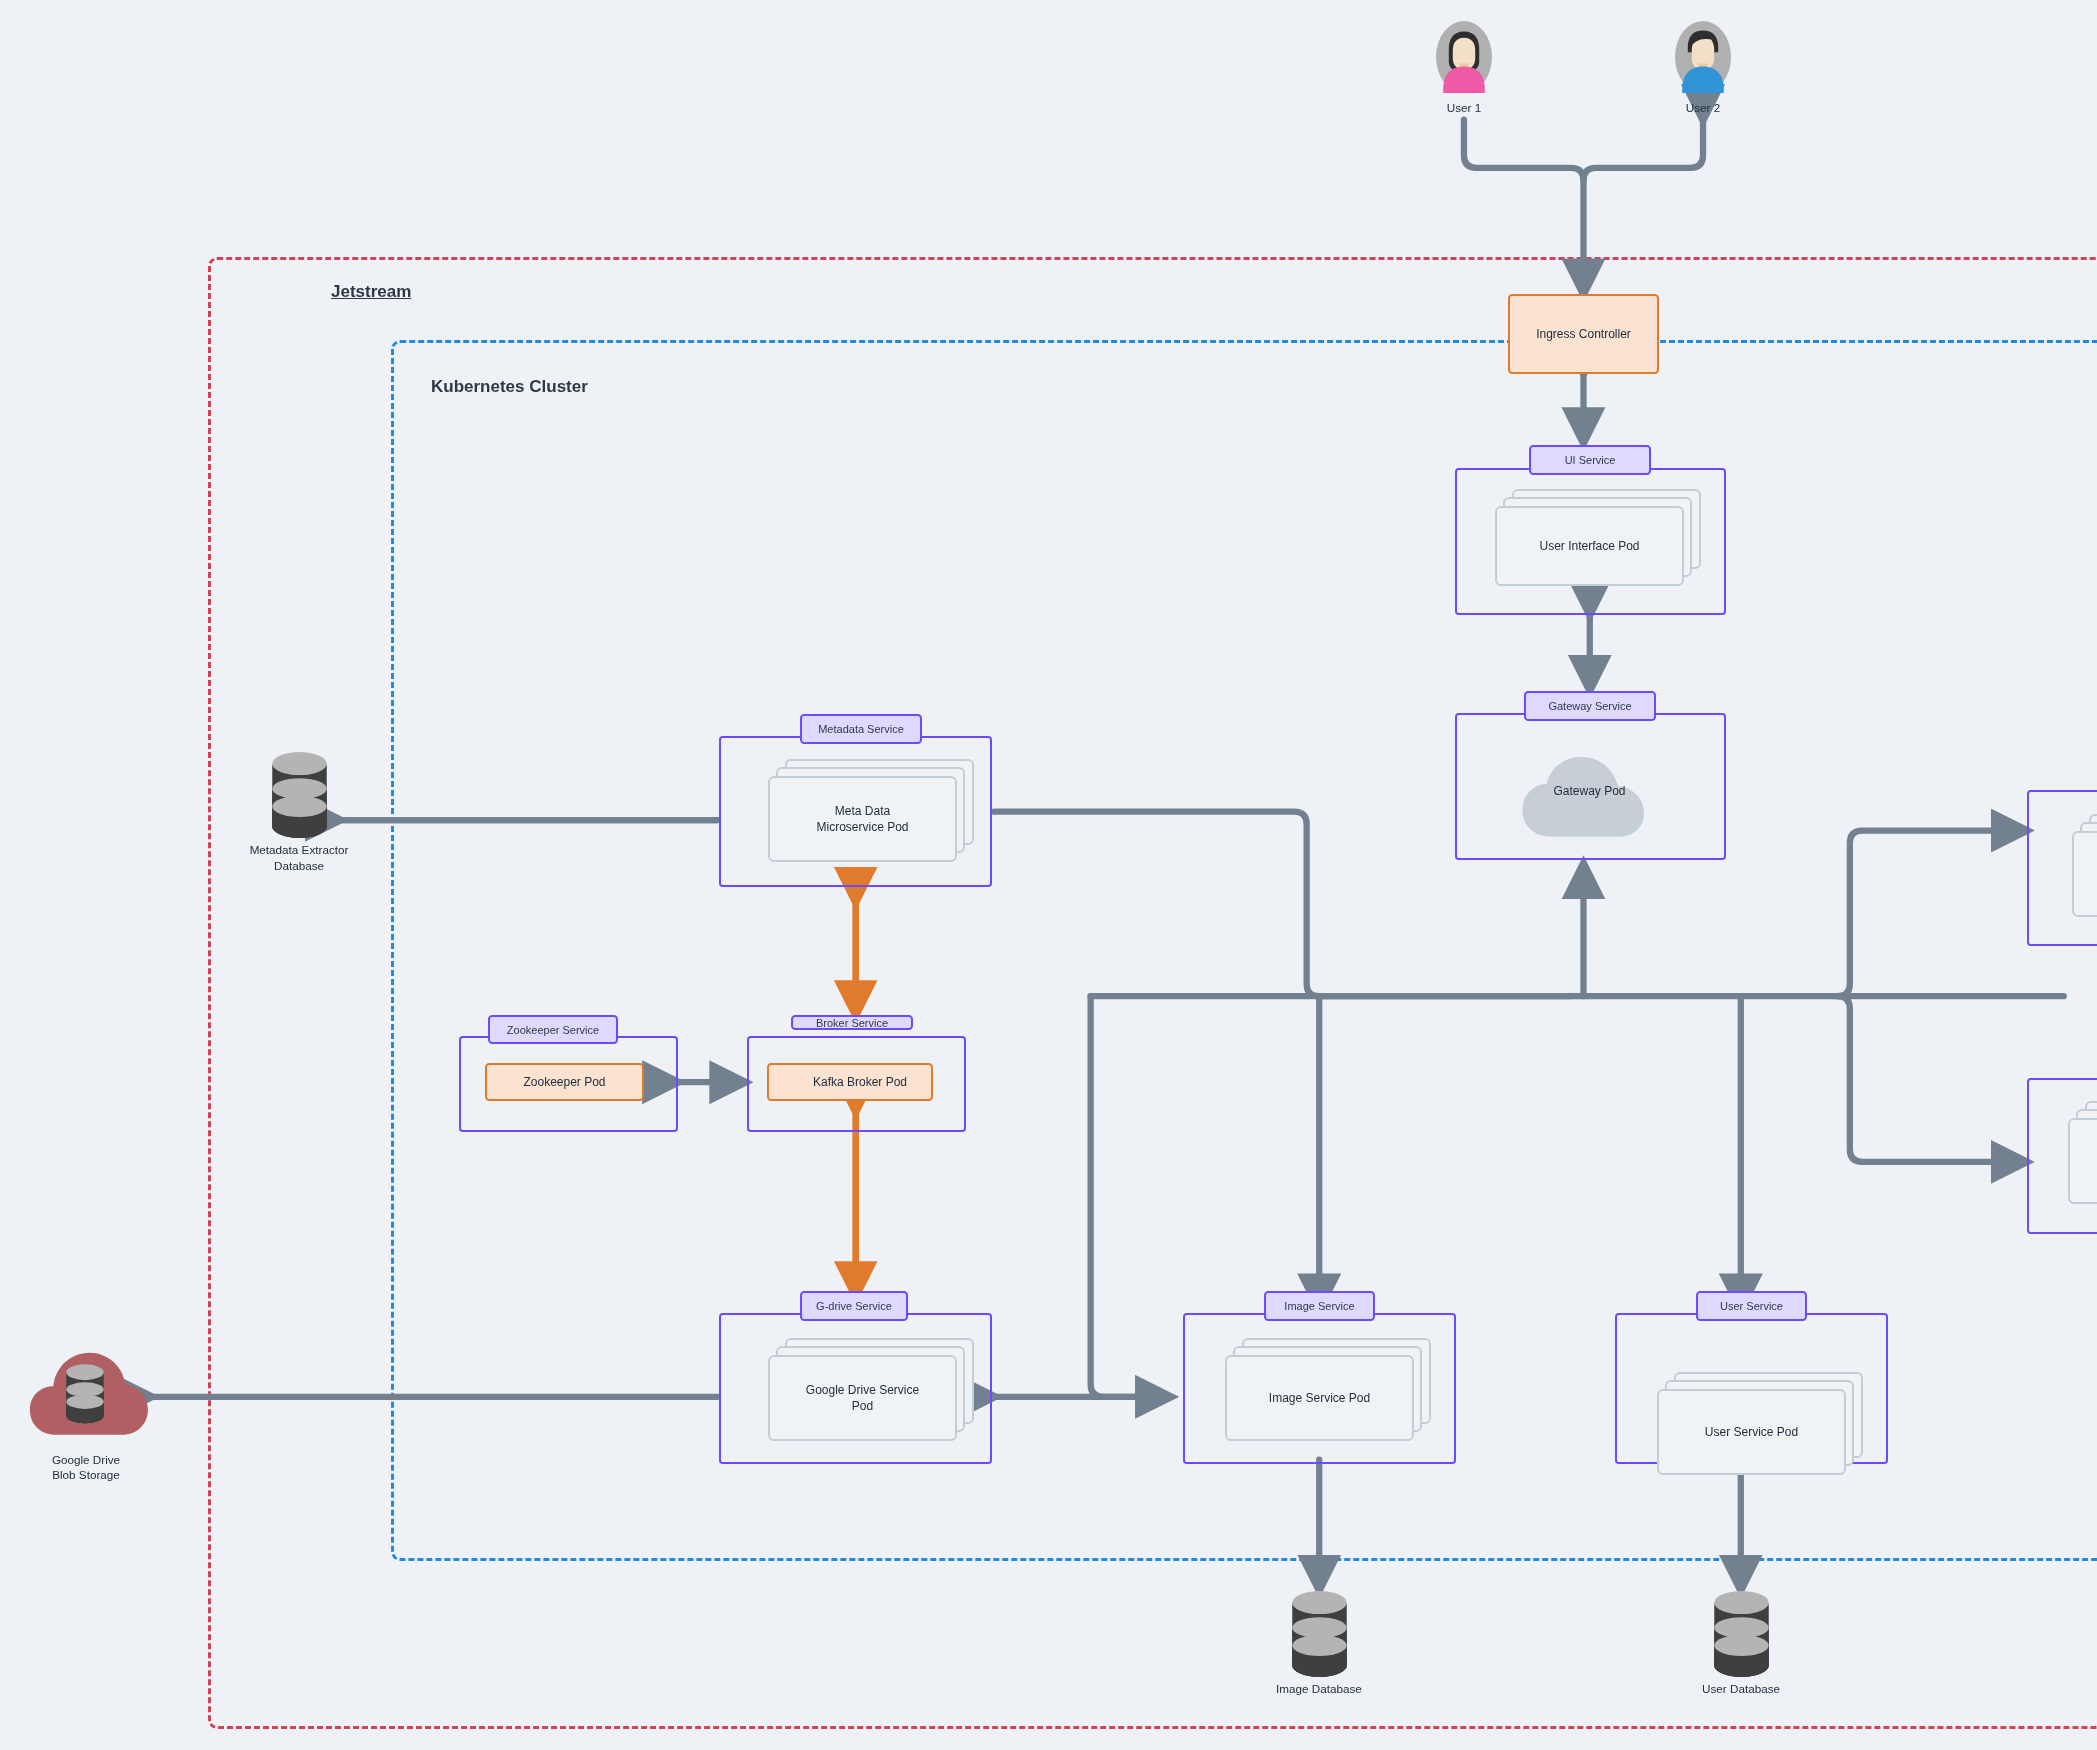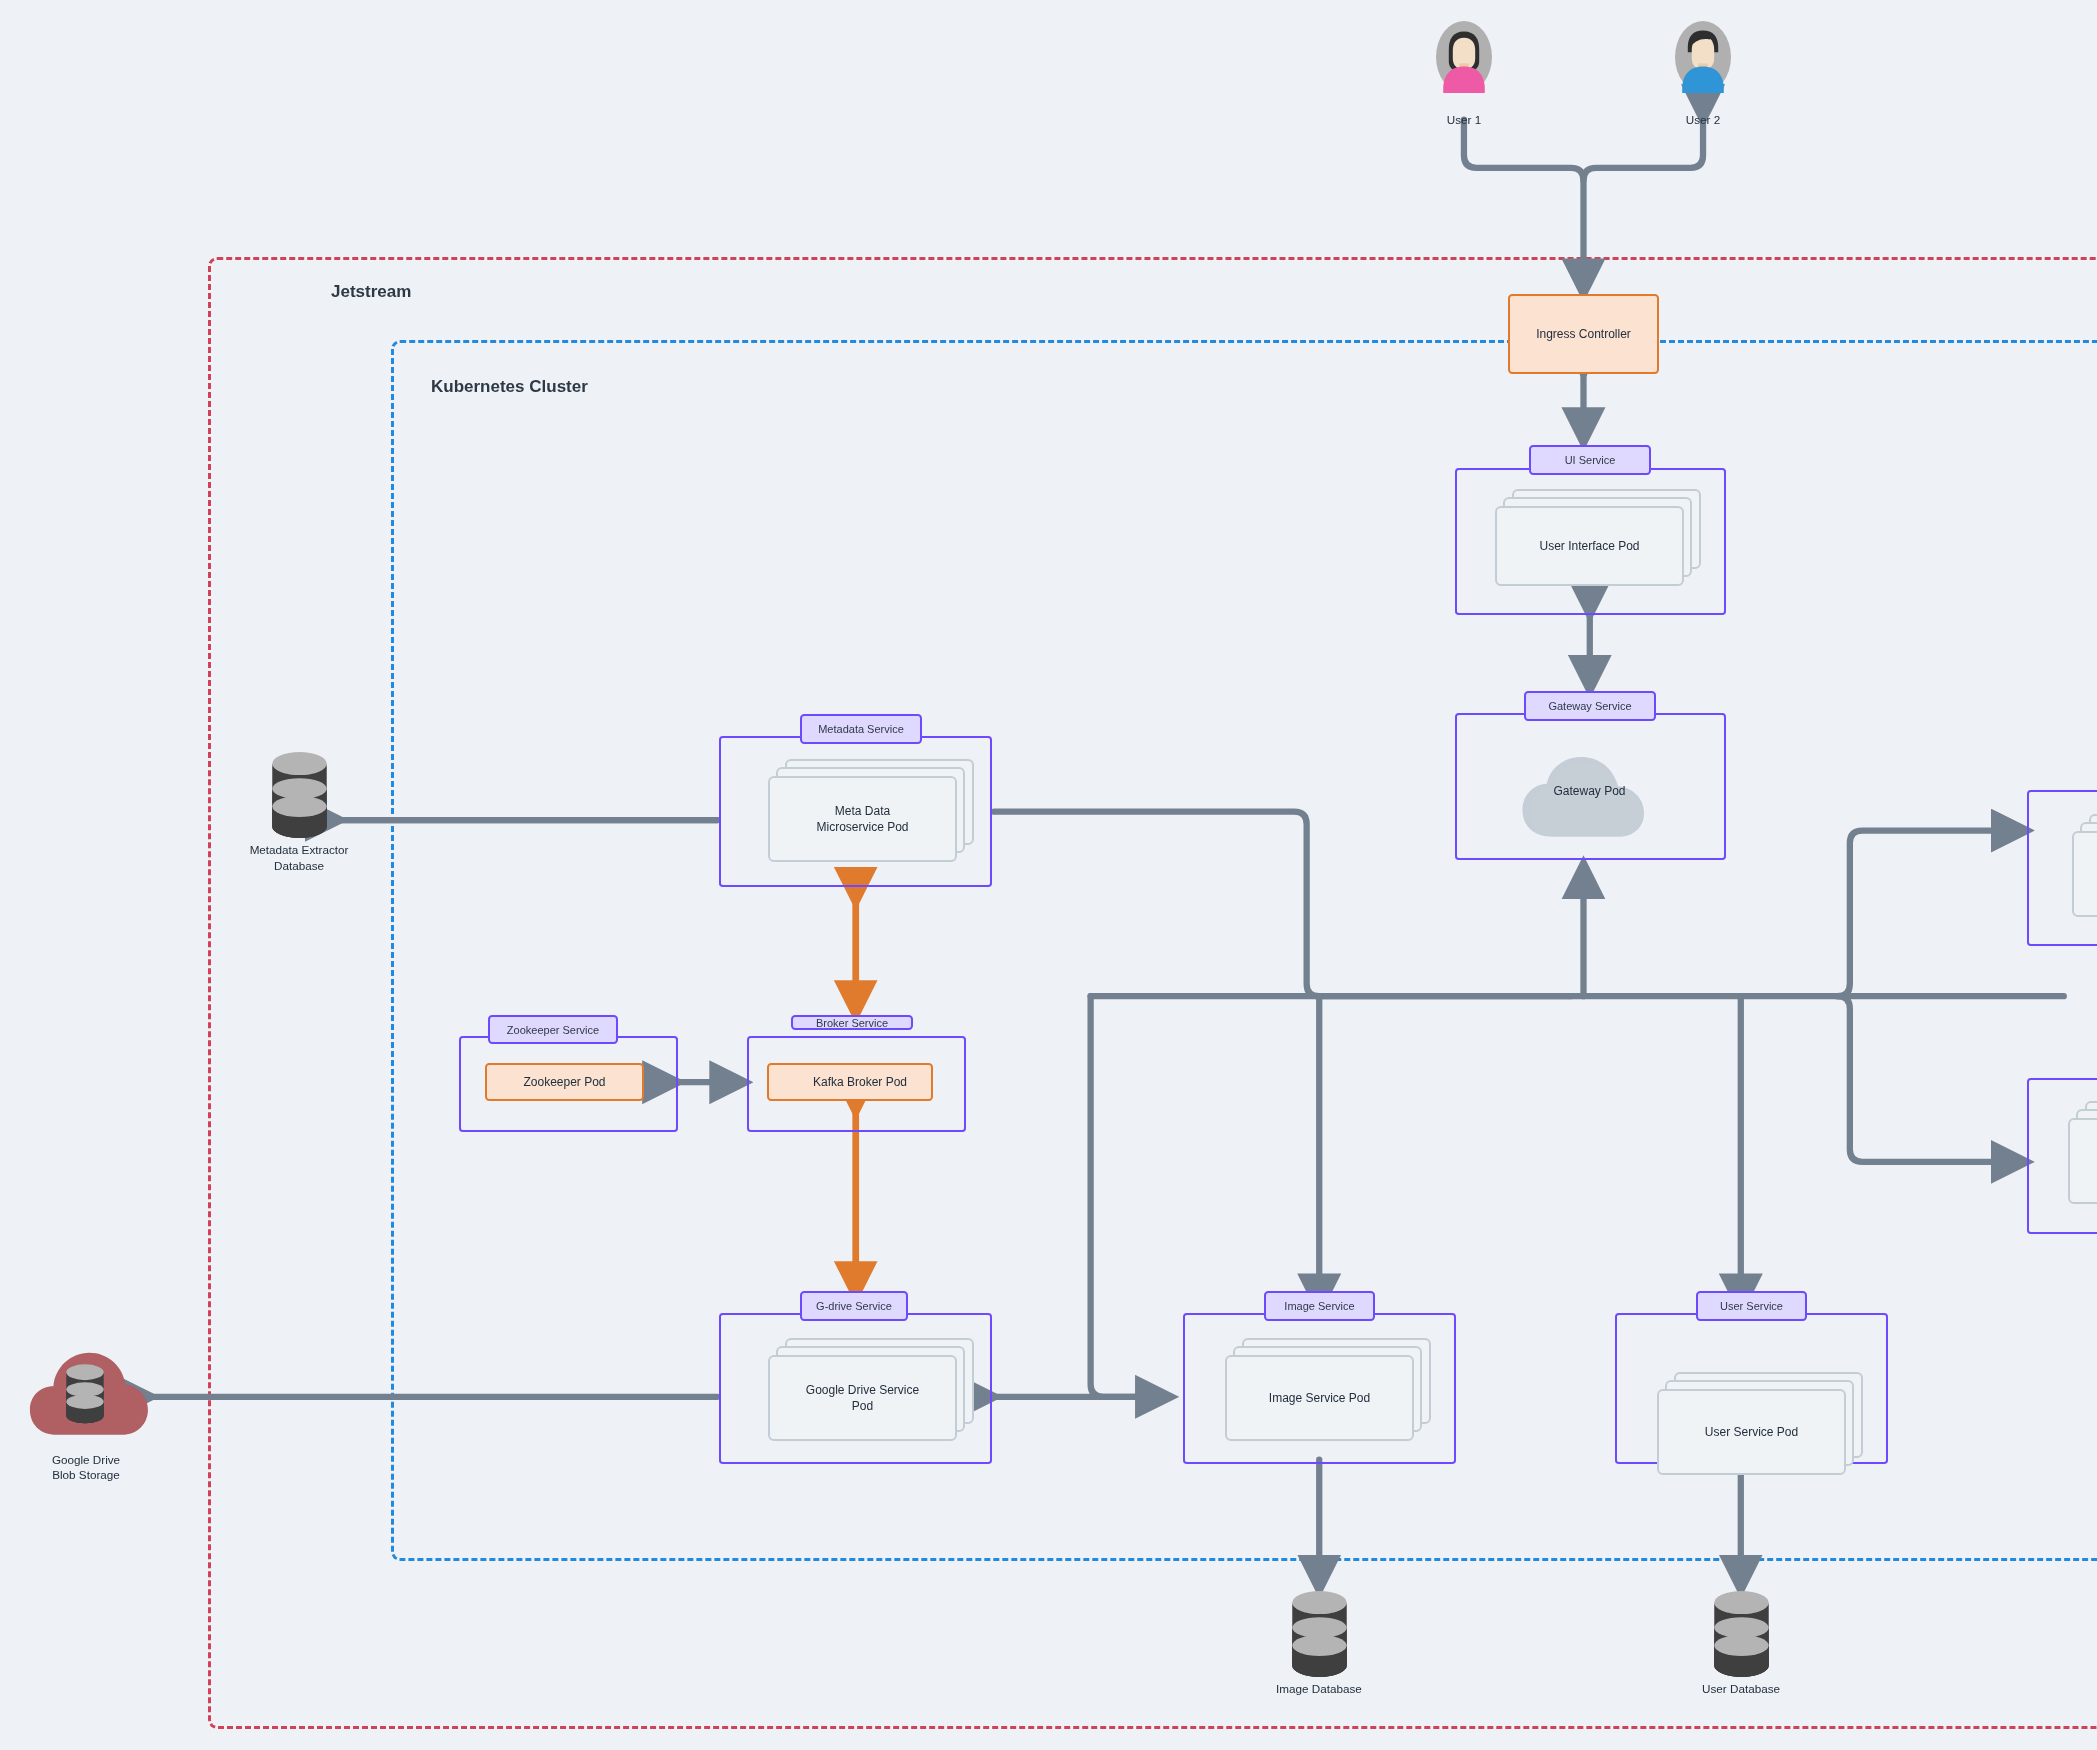--- a/index.html
+++ b/index.html
@@ -41,36 +41,36 @@
   
   .dbnode{position:absolute;z-index:5;text-align:center;}
   .dbcap{font-size:11.7px;line-height:1.3;color:#232f3e;margin-top:3.4px;white-space:pre-line;}
 
   
   .cloudnode{position:absolute;z-index:5;text-align:center;}
   .cloudcap{font-size:11.7px;line-height:1.3;color:#232f3e;margin-top:2.5px;white-space:pre-line;}
 
   
   .avatar{position:absolute;z-index:6;text-align:center;}
-  .avcap{font-size:11.7px;color:#232f3e;margin-top:15px;}
+  .avcap{font-size:11.7px;color:#232f3e;margin-top:3px;}
 
   
   .gwpod{position:absolute;z-index:5;display:flex;align-items:center;justify-content:center;}
   .gwpod .lbl{position:absolute;font-size:12px;color:#232f3e;}
 
   
   .legend{position:absolute;z-index:8;text-align:center;}
 </style>
 </head>
 <body>
 
 <div id="stage">
 
   <div class="boundary jetstream" style="left:208px;top:257px;width:2433px;height:1472px;"></div>
-  <div class="boundary-label" style="left:331px;top:282px;">Jetstream</div>
+  <div class="boundary-label" style="left:331px;top:282px;text-decoration:underline;">Jetstream</div>
 
   <div class="boundary k8s" style="left:391px;top:340px;width:1976px;height:1221px;"></div>
   <div class="boundary-label" style="left:431px;top:377px;">Kubernetes Cluster</div>
 
   <svg class="layer" viewBox="0 0 6544 4172">
     <defs>
       <marker id="ah" markerWidth="7" markerHeight="7" refX="5.6" refY="3.5" orient="auto" markerUnits="strokeWidth">
         <path d="M0,0 L7,3.5 L0,7 z" fill="#72808f"></path>
       </marker>
       <marker id="ahs" markerWidth="7" markerHeight="7" refX="1.4" refY="3.5" orient="auto-start-reverse" markerUnits="strokeWidth">

